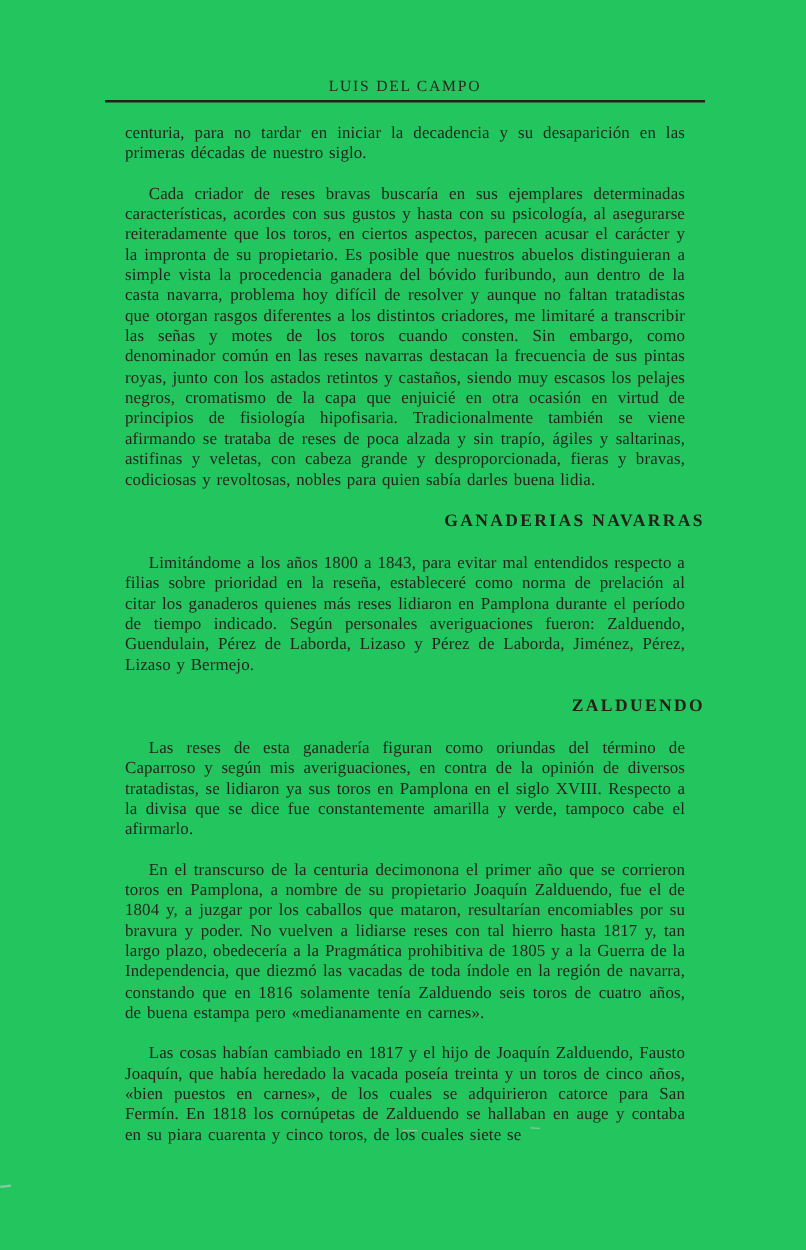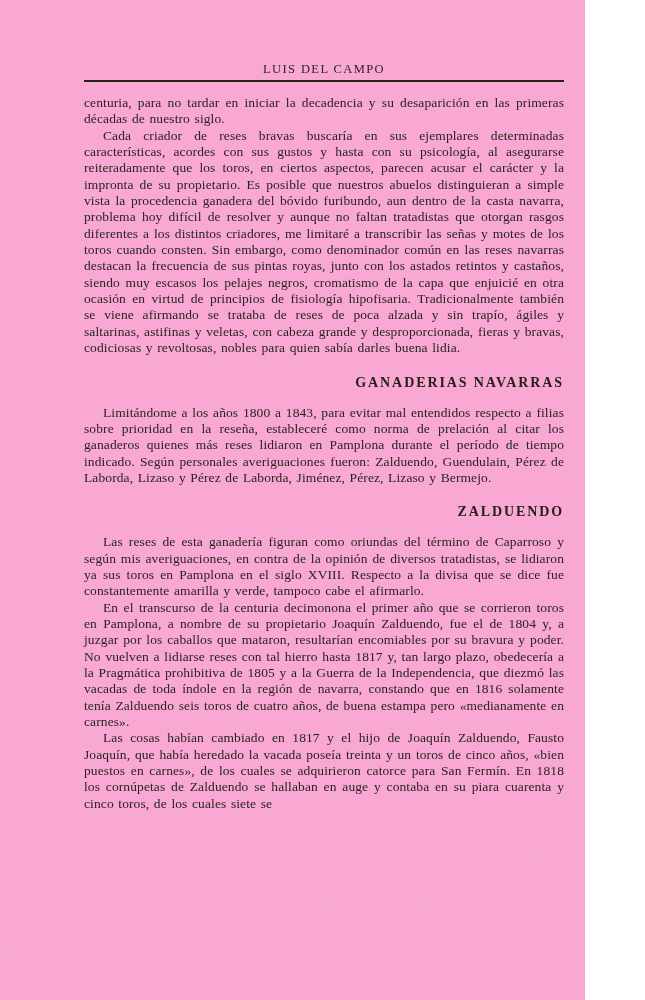--- a/index.html
+++ b/index.html
@@ -2,23 +2,23 @@
 <html><head>
 <meta charset="utf-8">
 <style>
   html, body {
     margin: 0;
     padding: 0;
     background: #ffffff;
   }
   .page {
     position: relative;
-    width: 585px;
+    width: 645px;
     height: 1000px;
-    background: #f9a8d4;
+    background: #22c55e;
     font-family: "Liberation Serif", "DejaVu Serif", serif;
     color: #29241f;
     overflow: hidden;
   }
   .content {
     position: absolute;
     left: 84px;
     top: 62px;
     width: 480px;
   }
@@ -31,21 +31,21 @@
   }
   .header-rule {
     height: 0;
     border-top: 2px solid #26211c;
     margin-top: 3px;
   }
   .page-body {
     margin-top: 13px;
   }
   .para {
-    margin: 0;
+    margin: 16px;
     font-size: 13.5px;
     line-height: 16.35px;
     text-align: justify;
     word-spacing: 1.1px;
     letter-spacing: 0.1px;
   }
   .para.indent {
     text-indent: 19px;
   }
   .section-heading {

